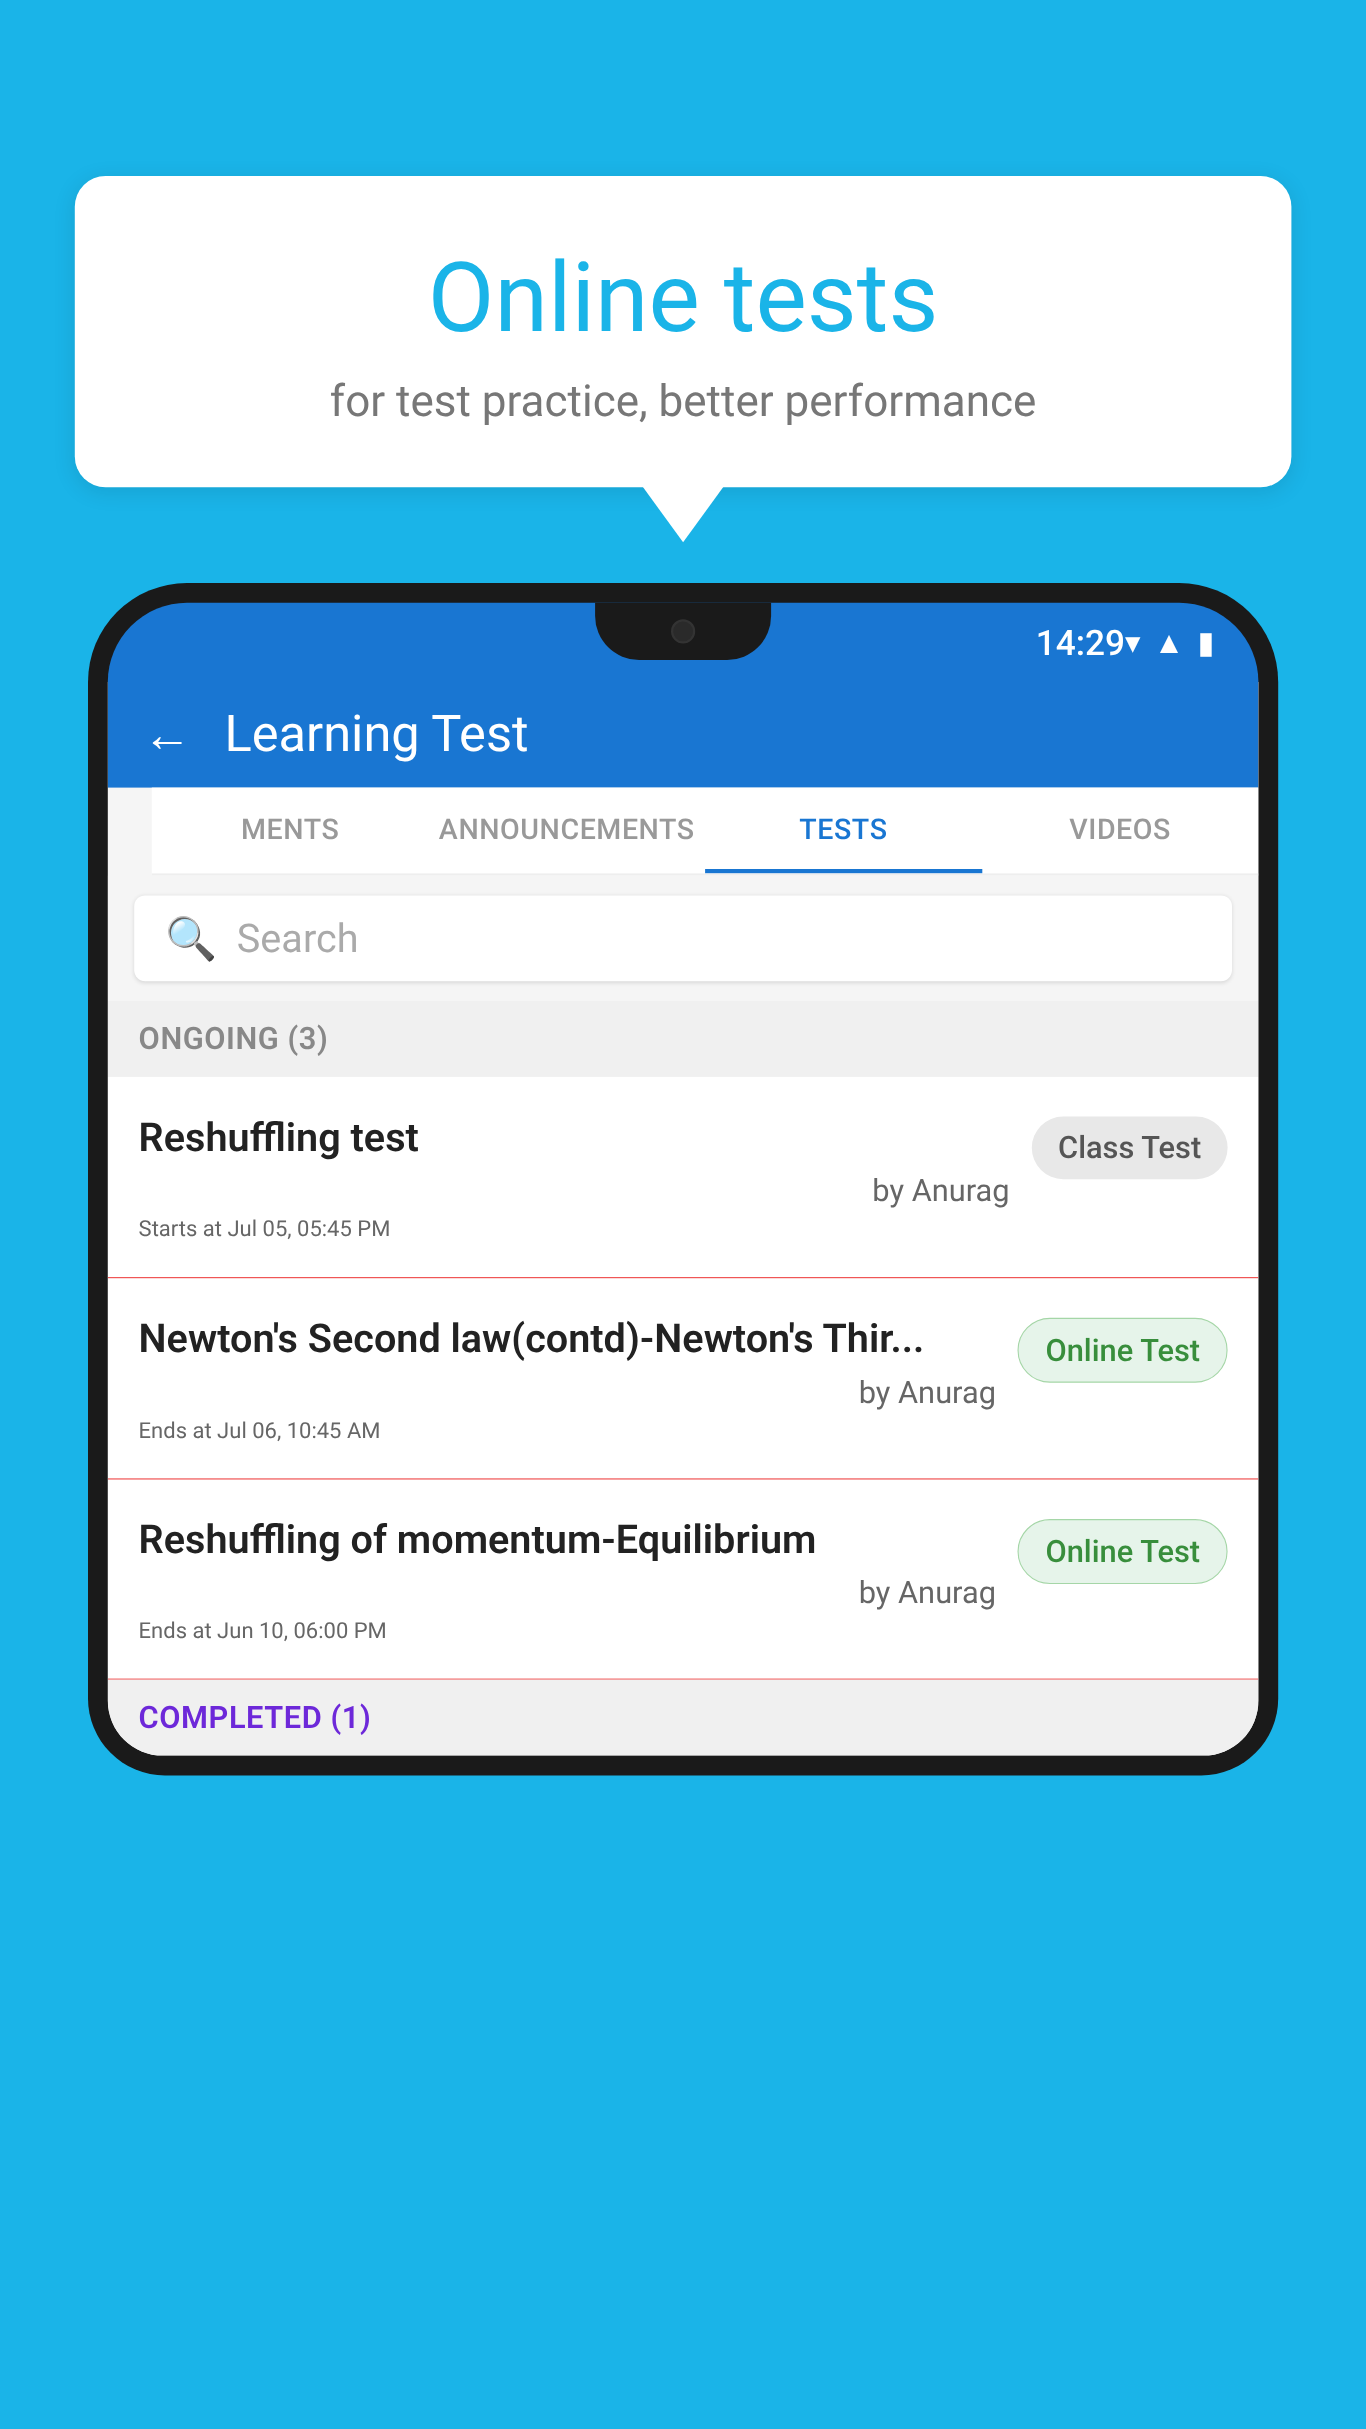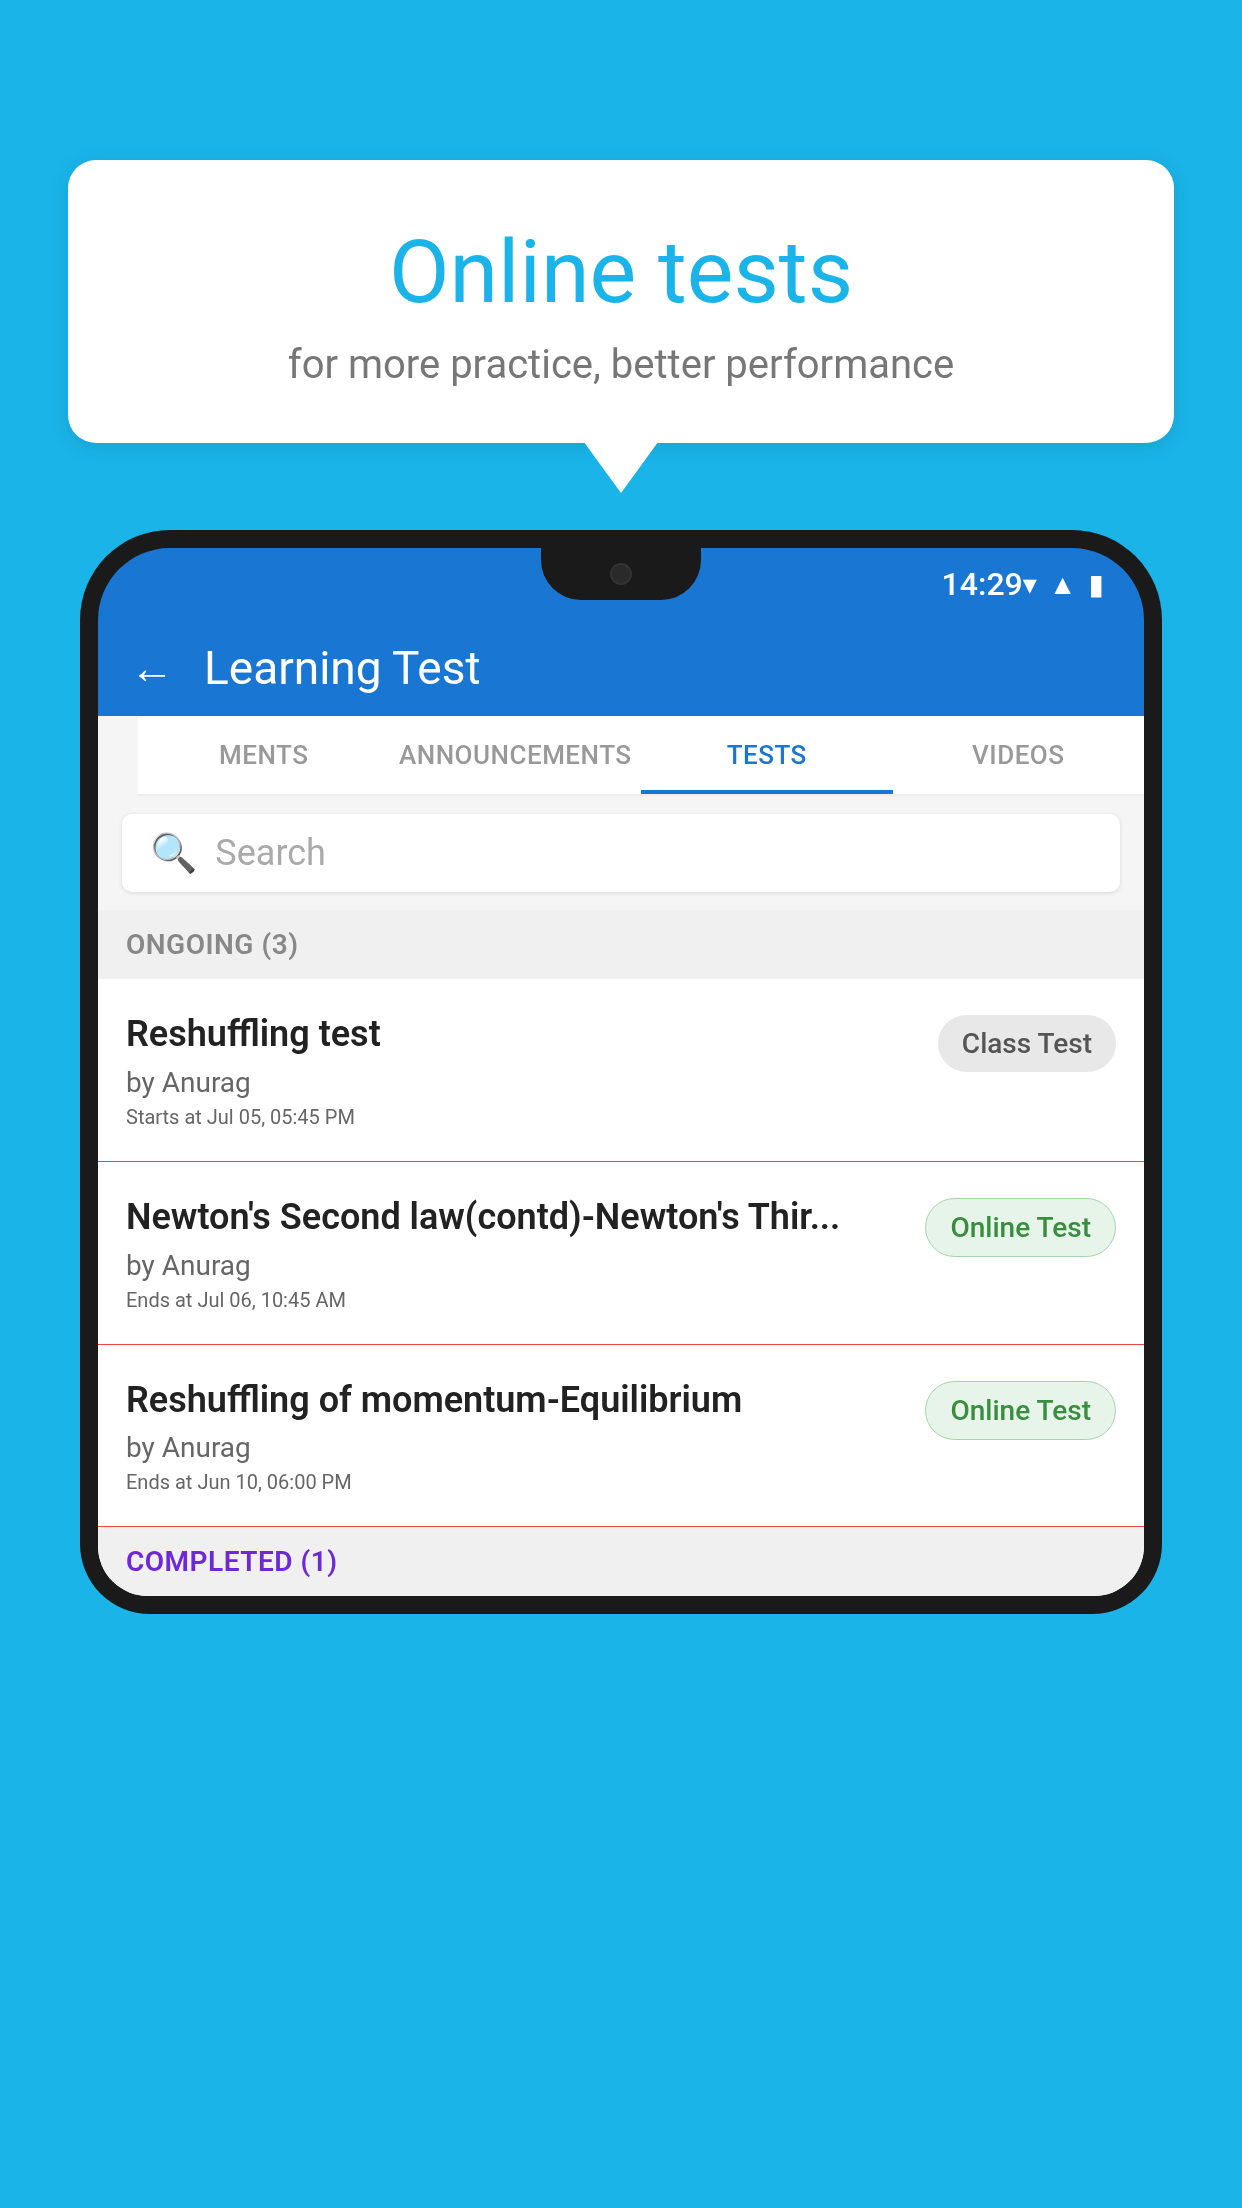--- a/index.html
+++ b/index.html
@@ -228,20 +228,21 @@
       font-weight: 600;
       color: #222;
       margin-bottom: 8px;
       line-height: 1.3;
     }
 
     .test-author {
       font-size: 28px;
       color: #666;
       margin-bottom: 6px;
+      text-align: right;
     }
 
     .test-date {
       font-size: 20px;
       color: #666;
     }
 
     .test-badge {
       flex-shrink: 0;
       padding: 12px 24px;
@@ -277,21 +278,21 @@
       background: #f5f5f5;
       border-radius: 0 0 50px 50px;
       overflow: hidden;
     }
   </style>
 </head>
 <body>
 
 <div class="speech-bubble">
   <div class="speech-bubble-title">Online tests</div>
-  <div class="speech-bubble-sub">for more practice, better performance</div>
+  <div class="speech-bubble-sub">for test practice, better performance</div>
 </div>
 
 <div class="phone-container">
   <div class="phone-frame">
 
     <div class="phone-status-bar">
       <div class="notch">
         <div class="camera-dot"></div>
       </div>
       <span class="status-time">14:29</span>

